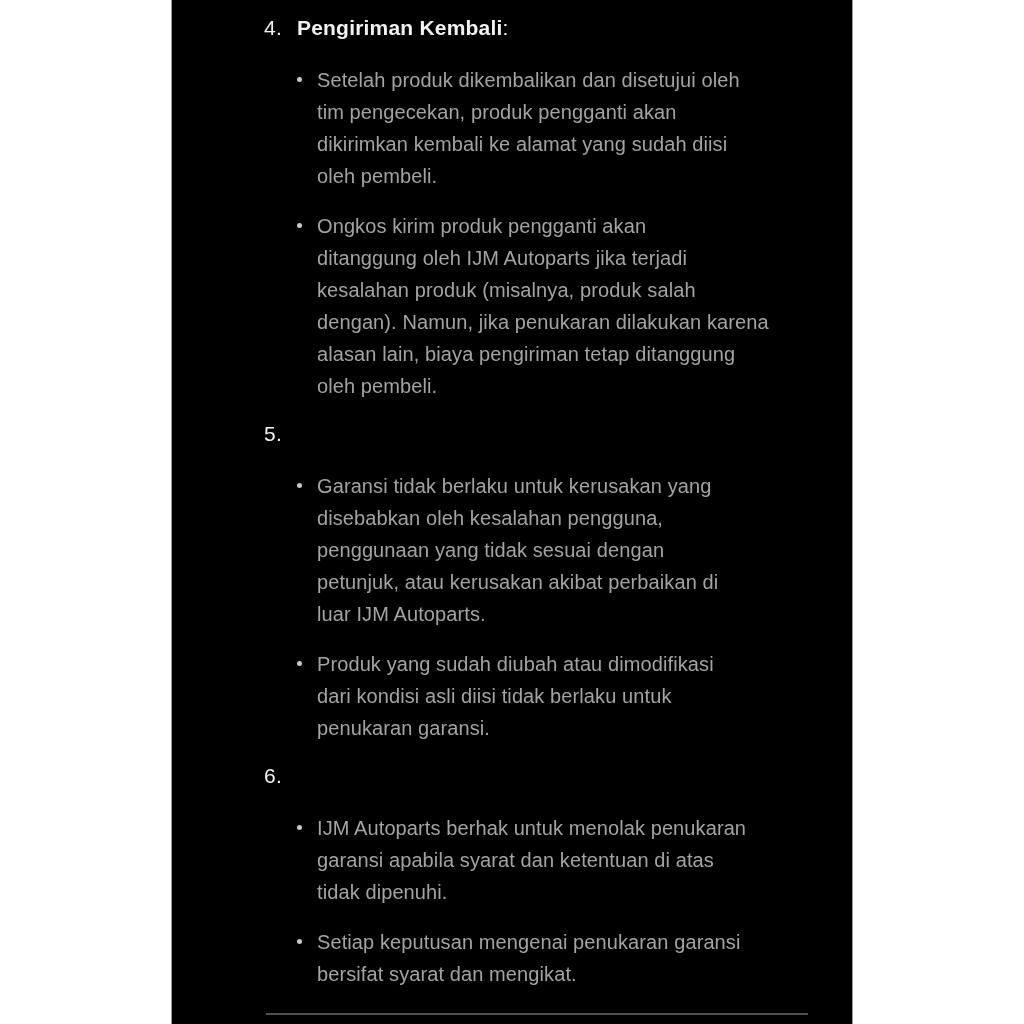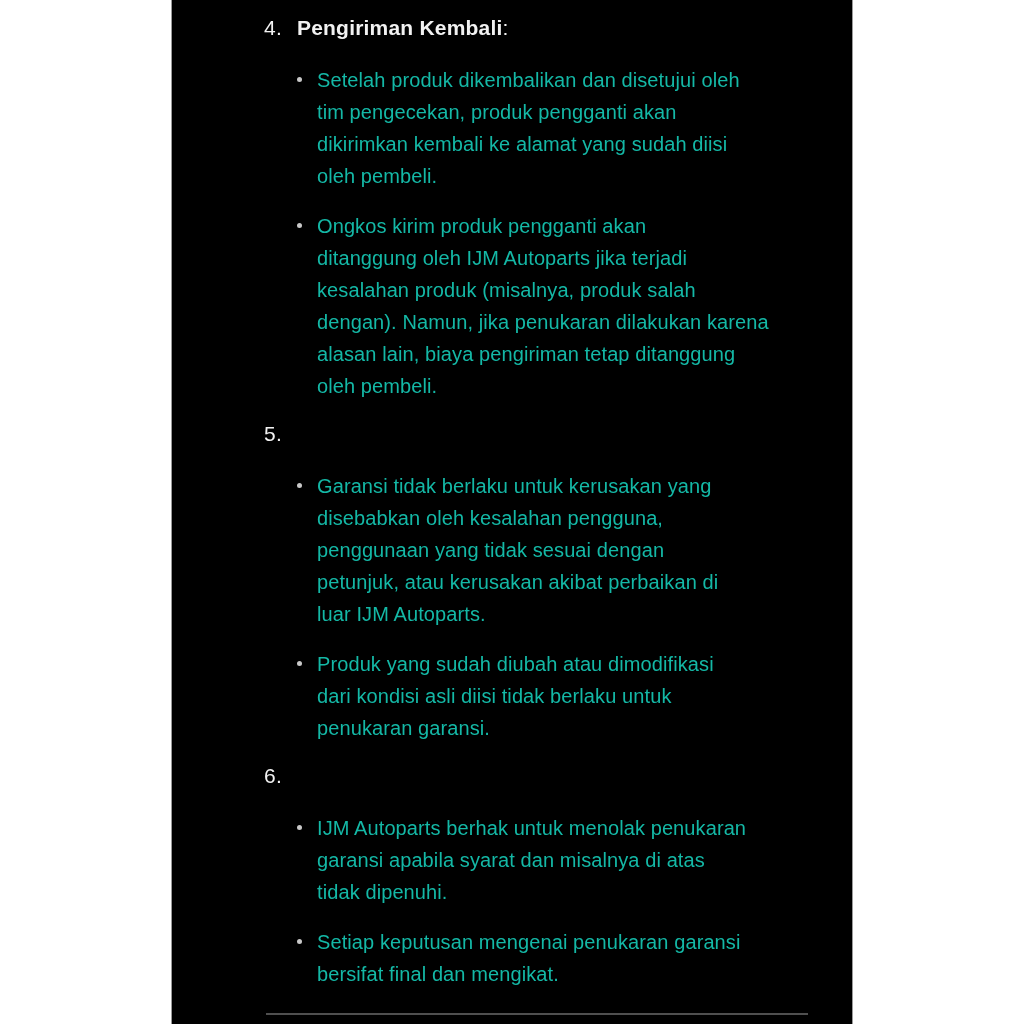--- a/index.html
+++ b/index.html
@@ -57,21 +57,21 @@
     height: 5px;
     border-radius: 50%;
     background: #c8c8c8;
     margin-top: 13px;
   }
   .bullet .btext {
     margin-left: 15px;
     width: 479px;
     font-size: 20px;
     line-height: 32px;
-    color: #14b8a6;
+    color: #a3a3a3;
     letter-spacing: 0.1px;
     white-space: pre-line;
   }
   .bottom-divider {
     position: absolute;
     left: 94px;
     bottom: 9px;
     width: 542px;
     height: 2px;
     background: #4f4f4f;
@@ -126,25 +126,25 @@
       </div>
     </section>
 
     <section>
       <div class="heading">
         <span class="num">6.</span>
       </div>
       <div class="bullet">
         <span class="dot"></span>
         <span class="btext">IJM Autoparts berhak untuk menolak penukaran
-garansi apabila syarat dan misalnya di atas
+garansi apabila syarat dan ketentuan di atas
 tidak dipenuhi.</span>
       </div>
       <div class="bullet">
         <span class="dot"></span>
         <span class="btext">Setiap keputusan mengenai penukaran garansi
-bersifat final dan mengikat.</span>
+bersifat syarat dan mengikat.</span>
       </div>
     </section>
 
     <div class="bottom-divider"></div>
   </div>
 </div>
 
 </body></html>

